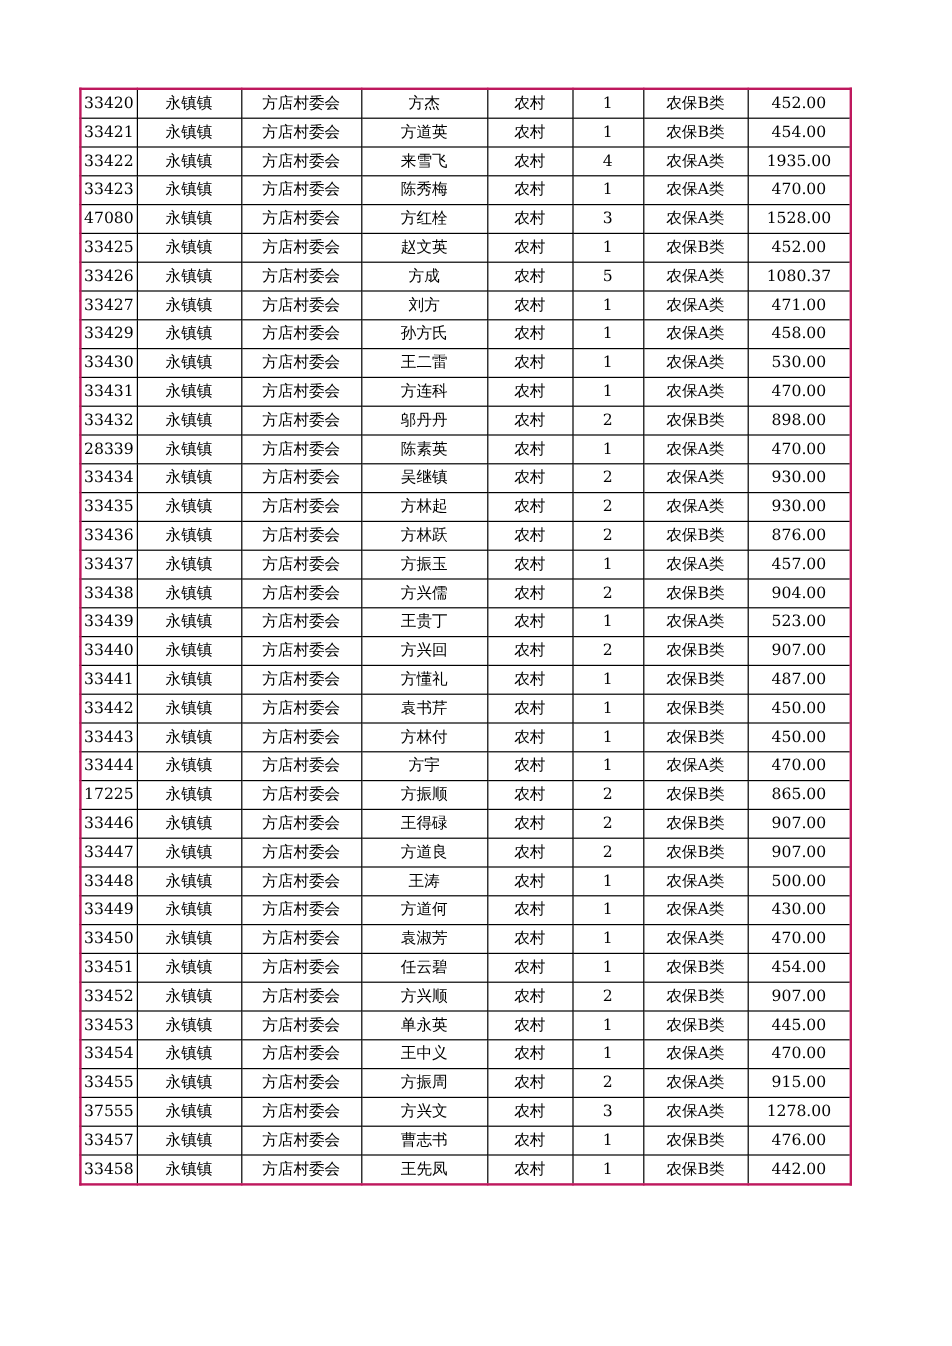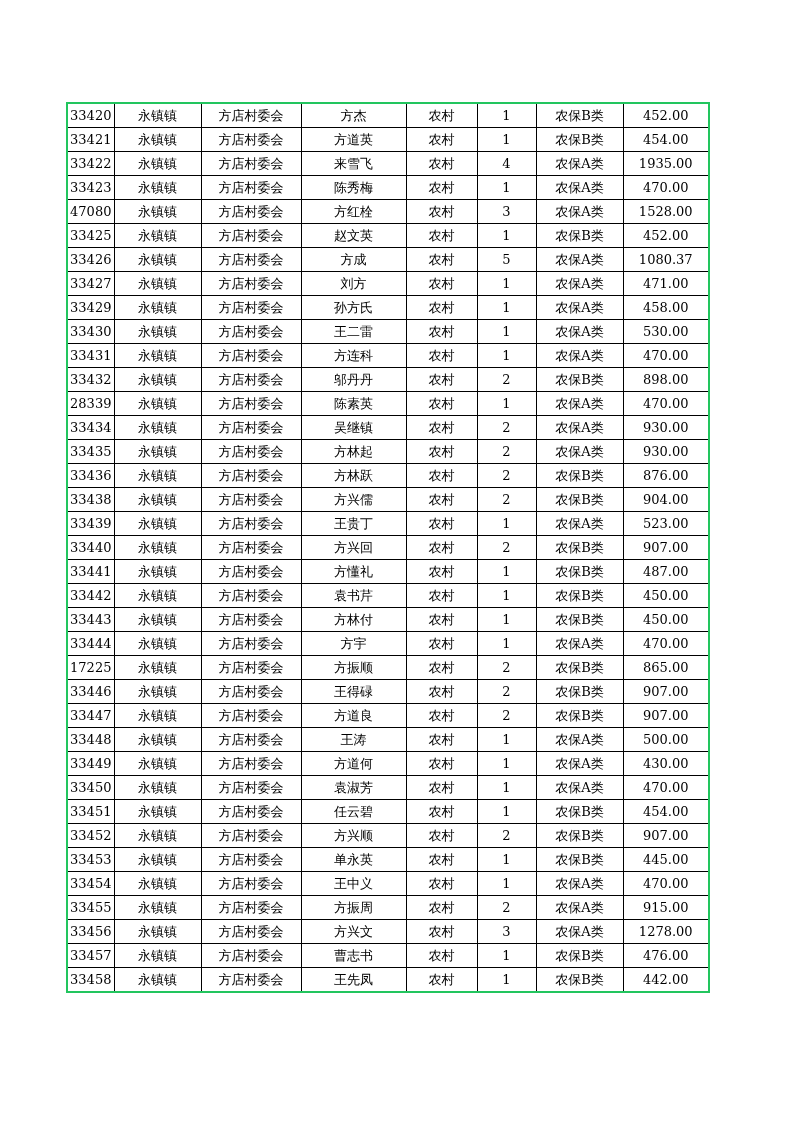--- a/index.html
+++ b/index.html
@@ -19,22 +19,21 @@
     inset: 0;
     background: #ffffff;
   }
   table.data-table {
     position: absolute;
     left: 66px;
     top: 73px;
     width: 642px;
     border-collapse: collapse;
     table-layout: fixed;
-    border: 2px solid #22c55e;
-    margin-top: 29px;
+    border: 2px solid #be185d;
   }
   table.data-table td {
     border: 1.6px solid #000000;
     height: 23px;
     padding: 0 2px;
     text-align: center;
     vertical-align: middle;
     font-size: 13px;
     line-height: 23px;
     white-space: nowrap;
@@ -214,20 +213,30 @@
           <td class="num">33436</td>
           <td>永镇镇</td>
           <td>方店村委会</td>
           <td>方林跃</td>
           <td>农村</td>
           <td class="num">2</td>
           <td>农保B类</td>
           <td class="num">876.00</td>
         </tr>
         <tr>
+          <td class="num">33437</td>
+          <td>永镇镇</td>
+          <td>方店村委会</td>
+          <td>方振玉</td>
+          <td>农村</td>
+          <td class="num">1</td>
+          <td>农保A类</td>
+          <td class="num">457.00</td>
+        </tr>
+        <tr>
           <td class="num">33438</td>
           <td>永镇镇</td>
           <td>方店村委会</td>
           <td>方兴儒</td>
           <td>农村</td>
           <td class="num">2</td>
           <td>农保B类</td>
           <td class="num">904.00</td>
         </tr>
         <tr>
@@ -394,21 +403,21 @@
           <td class="num">33455</td>
           <td>永镇镇</td>
           <td>方店村委会</td>
           <td>方振周</td>
           <td>农村</td>
           <td class="num">2</td>
           <td>农保A类</td>
           <td class="num">915.00</td>
         </tr>
         <tr>
-          <td class="num">33456</td>
+          <td class="num">37555</td>
           <td>永镇镇</td>
           <td>方店村委会</td>
           <td>方兴文</td>
           <td>农村</td>
           <td class="num">3</td>
           <td>农保A类</td>
           <td class="num">1278.00</td>
         </tr>
         <tr>
           <td class="num">33457</td>

